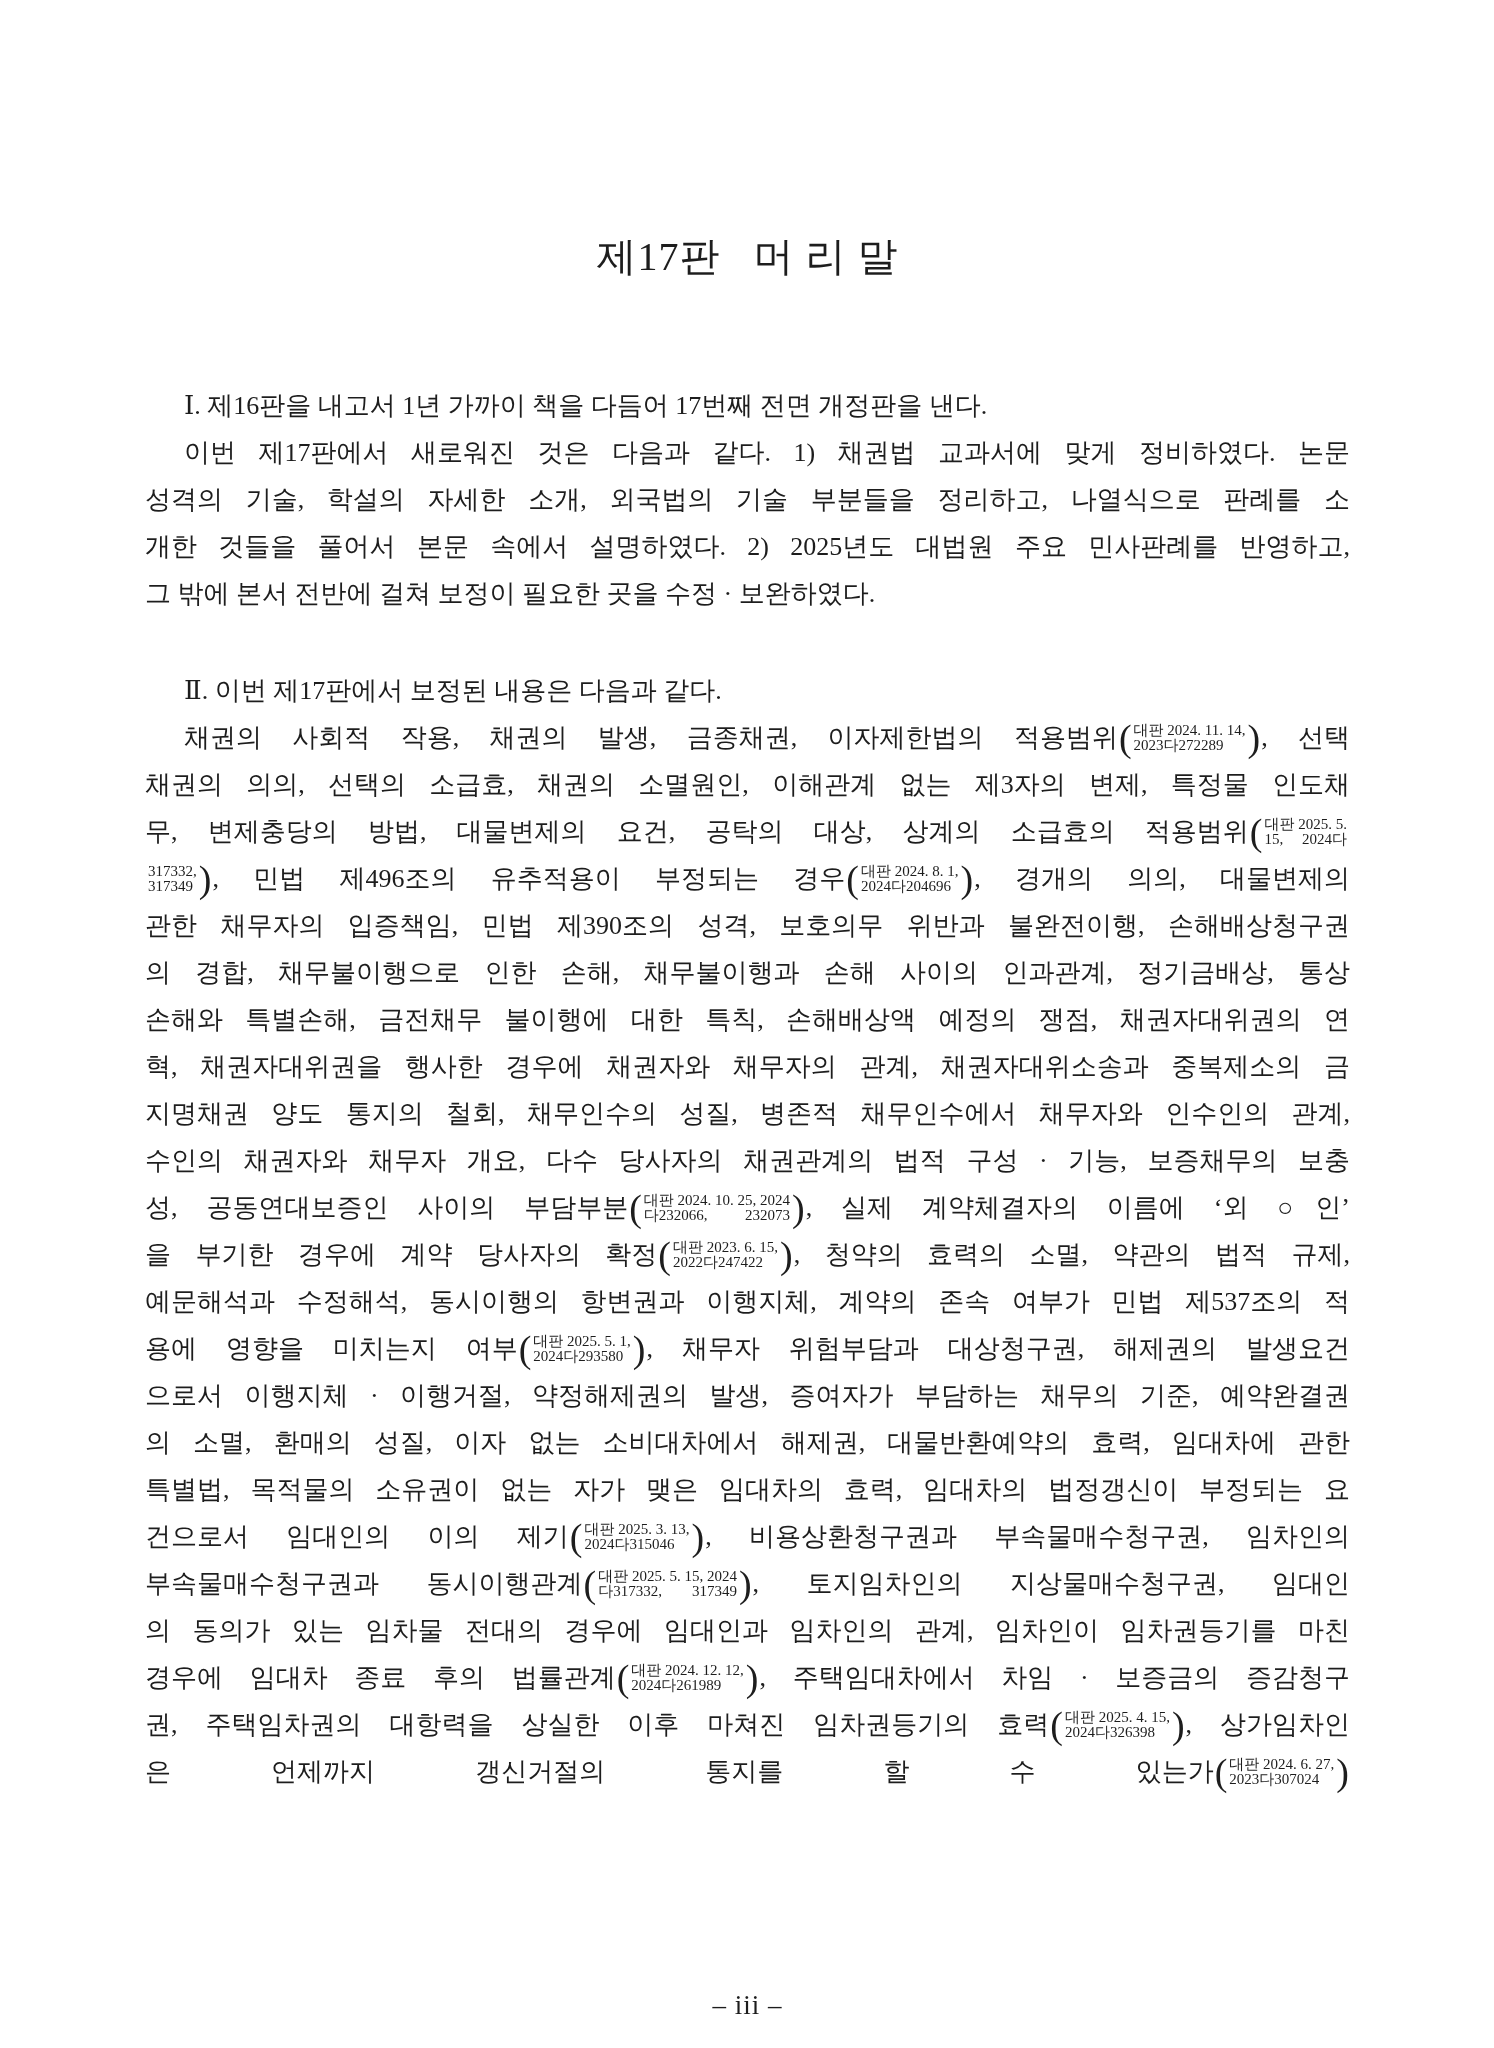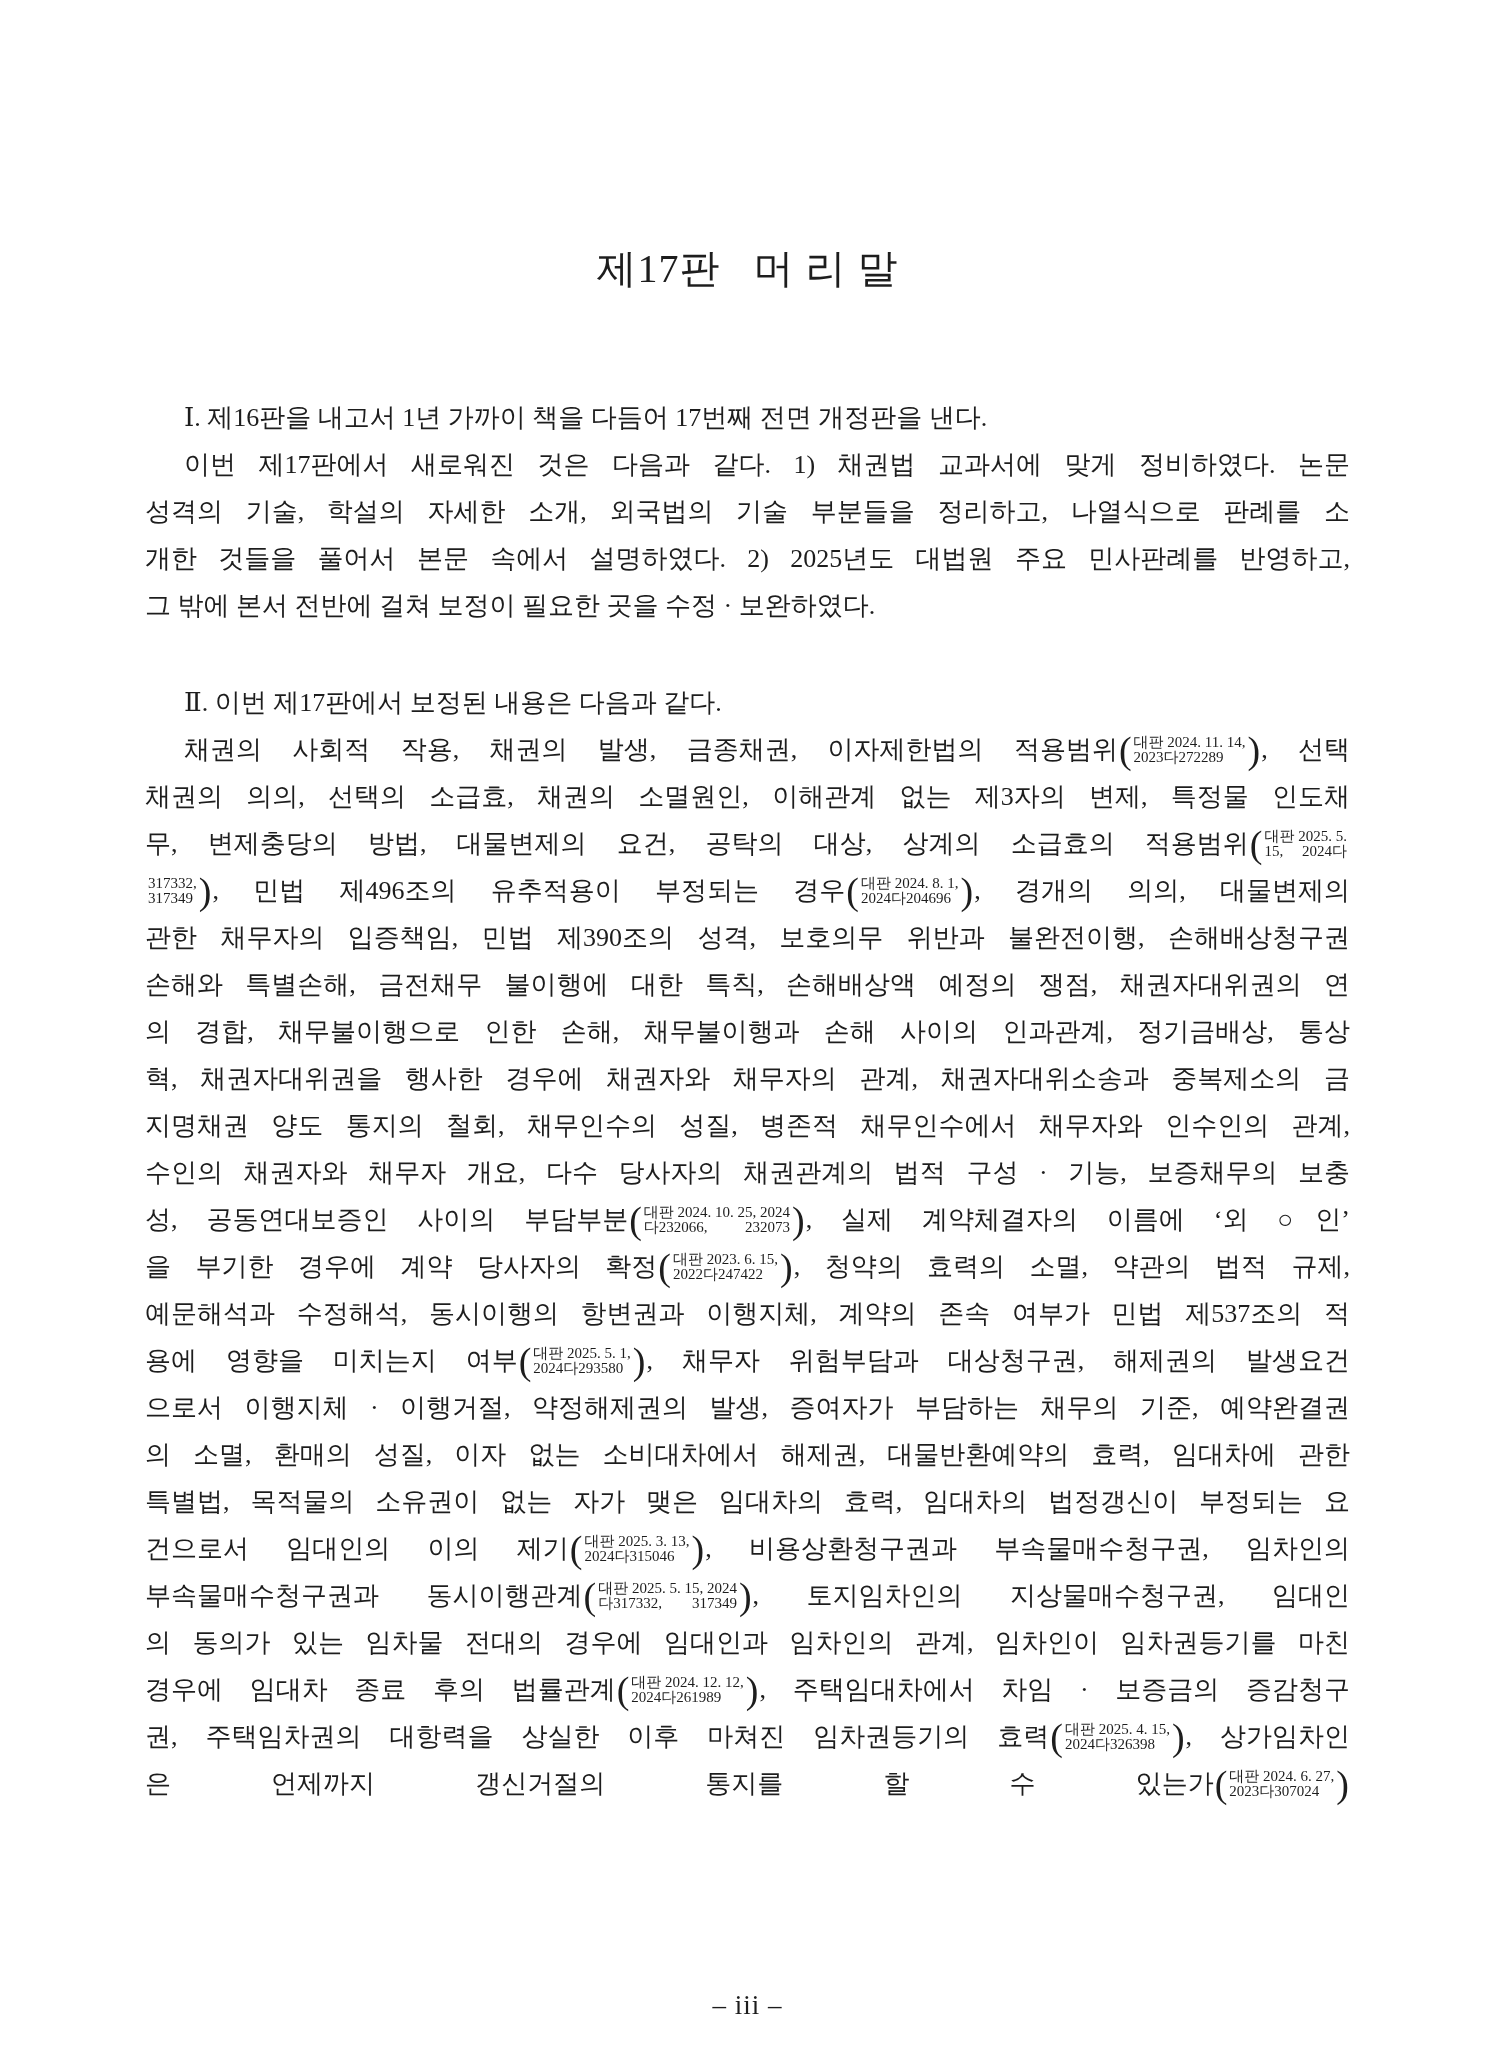--- a/index.html
+++ b/index.html
@@ -5,21 +5,21 @@
   html,body{margin:0;padding:0;background:#e8e8e8;}
   .page{
     position:relative;
     width:1494px;height:2048px;
     background:#ffffff;
     font-family:"Liberation Serif","DejaVu Serif",serif;
     color:#1d1d1d;
     overflow:hidden;
     margin:0 auto;
   }
-  .content{position:absolute;left:145px;right:144px;top:12px;}
+  .content{position:absolute;left:145px;right:144px;top:0;}
   .page-title{
     margin:0;
     padding-top:234px;
     font-size:40px;line-height:1.15;
     font-weight:normal;
     text-align:center;
     letter-spacing:1px;
     white-space:pre;
   }
   .body{margin-top:102px;}
@@ -102,22 +102,22 @@
               <span class="paren">)</span>
             </span><span>, 민법 제496조의 유추적용이 부정되는 경우</span><span class="cite">
               <span class="paren">(</span>
               <span class="stack">
                 <div class="cl">대판 2024. 8. 1,</div>
                 <div class="cl">2024다204696</div>
               </span>
               <span class="paren">)</span>
             </span><span>, 경개의 의의, 대물변제의</span></div>
           <div class="line"><span>관한 채무자의 입증책임, 민법 제390조의 성격, 보호의무 위반과 불완전이행, 손해배상청구권</span></div>
+          <div class="line"><span>의 경합, 채무불이행으로 인한 손해, 채무불이행과 손해 사이의 인과관계, 정기금배상, 통상</span></div>
           <div class="line"><span>손해와 특별손해, 금전채무 불이행에 대한 특칙, 손해배상액 예정의 쟁점, 채권자대위권의 연</span></div>
-          <div class="line"><span>의 경합, 채무불이행으로 인한 손해, 채무불이행과 손해 사이의 인과관계, 정기금배상, 통상</span></div>
           <div class="line"><span>혁, 채권자대위권을 행사한 경우에 채권자와 채무자의 관계, 채권자대위소송과 중복제소의 금</span></div>
           <div class="line"><span>지명채권 양도 통지의 철회, 채무인수의 성질, 병존적 채무인수에서 채무자와 인수인의 관계,</span></div>
           <div class="line"><span>수인의 채권자와 채무자 개요, 다수 당사자의 채권관계의 법적 구성 · 기능, 보증채무의 보충</span></div>
           <div class="line"><span>성, 공동연대보증인 사이의 부담부분</span><span class="cite">
               <span class="paren">(</span>
               <span class="stack">
                 <div class="cl">대판 2024. 10. 25, 2024</div>
                 <div class="cl">다232066, 232073</div>
               </span>
               <span class="paren">)</span>

